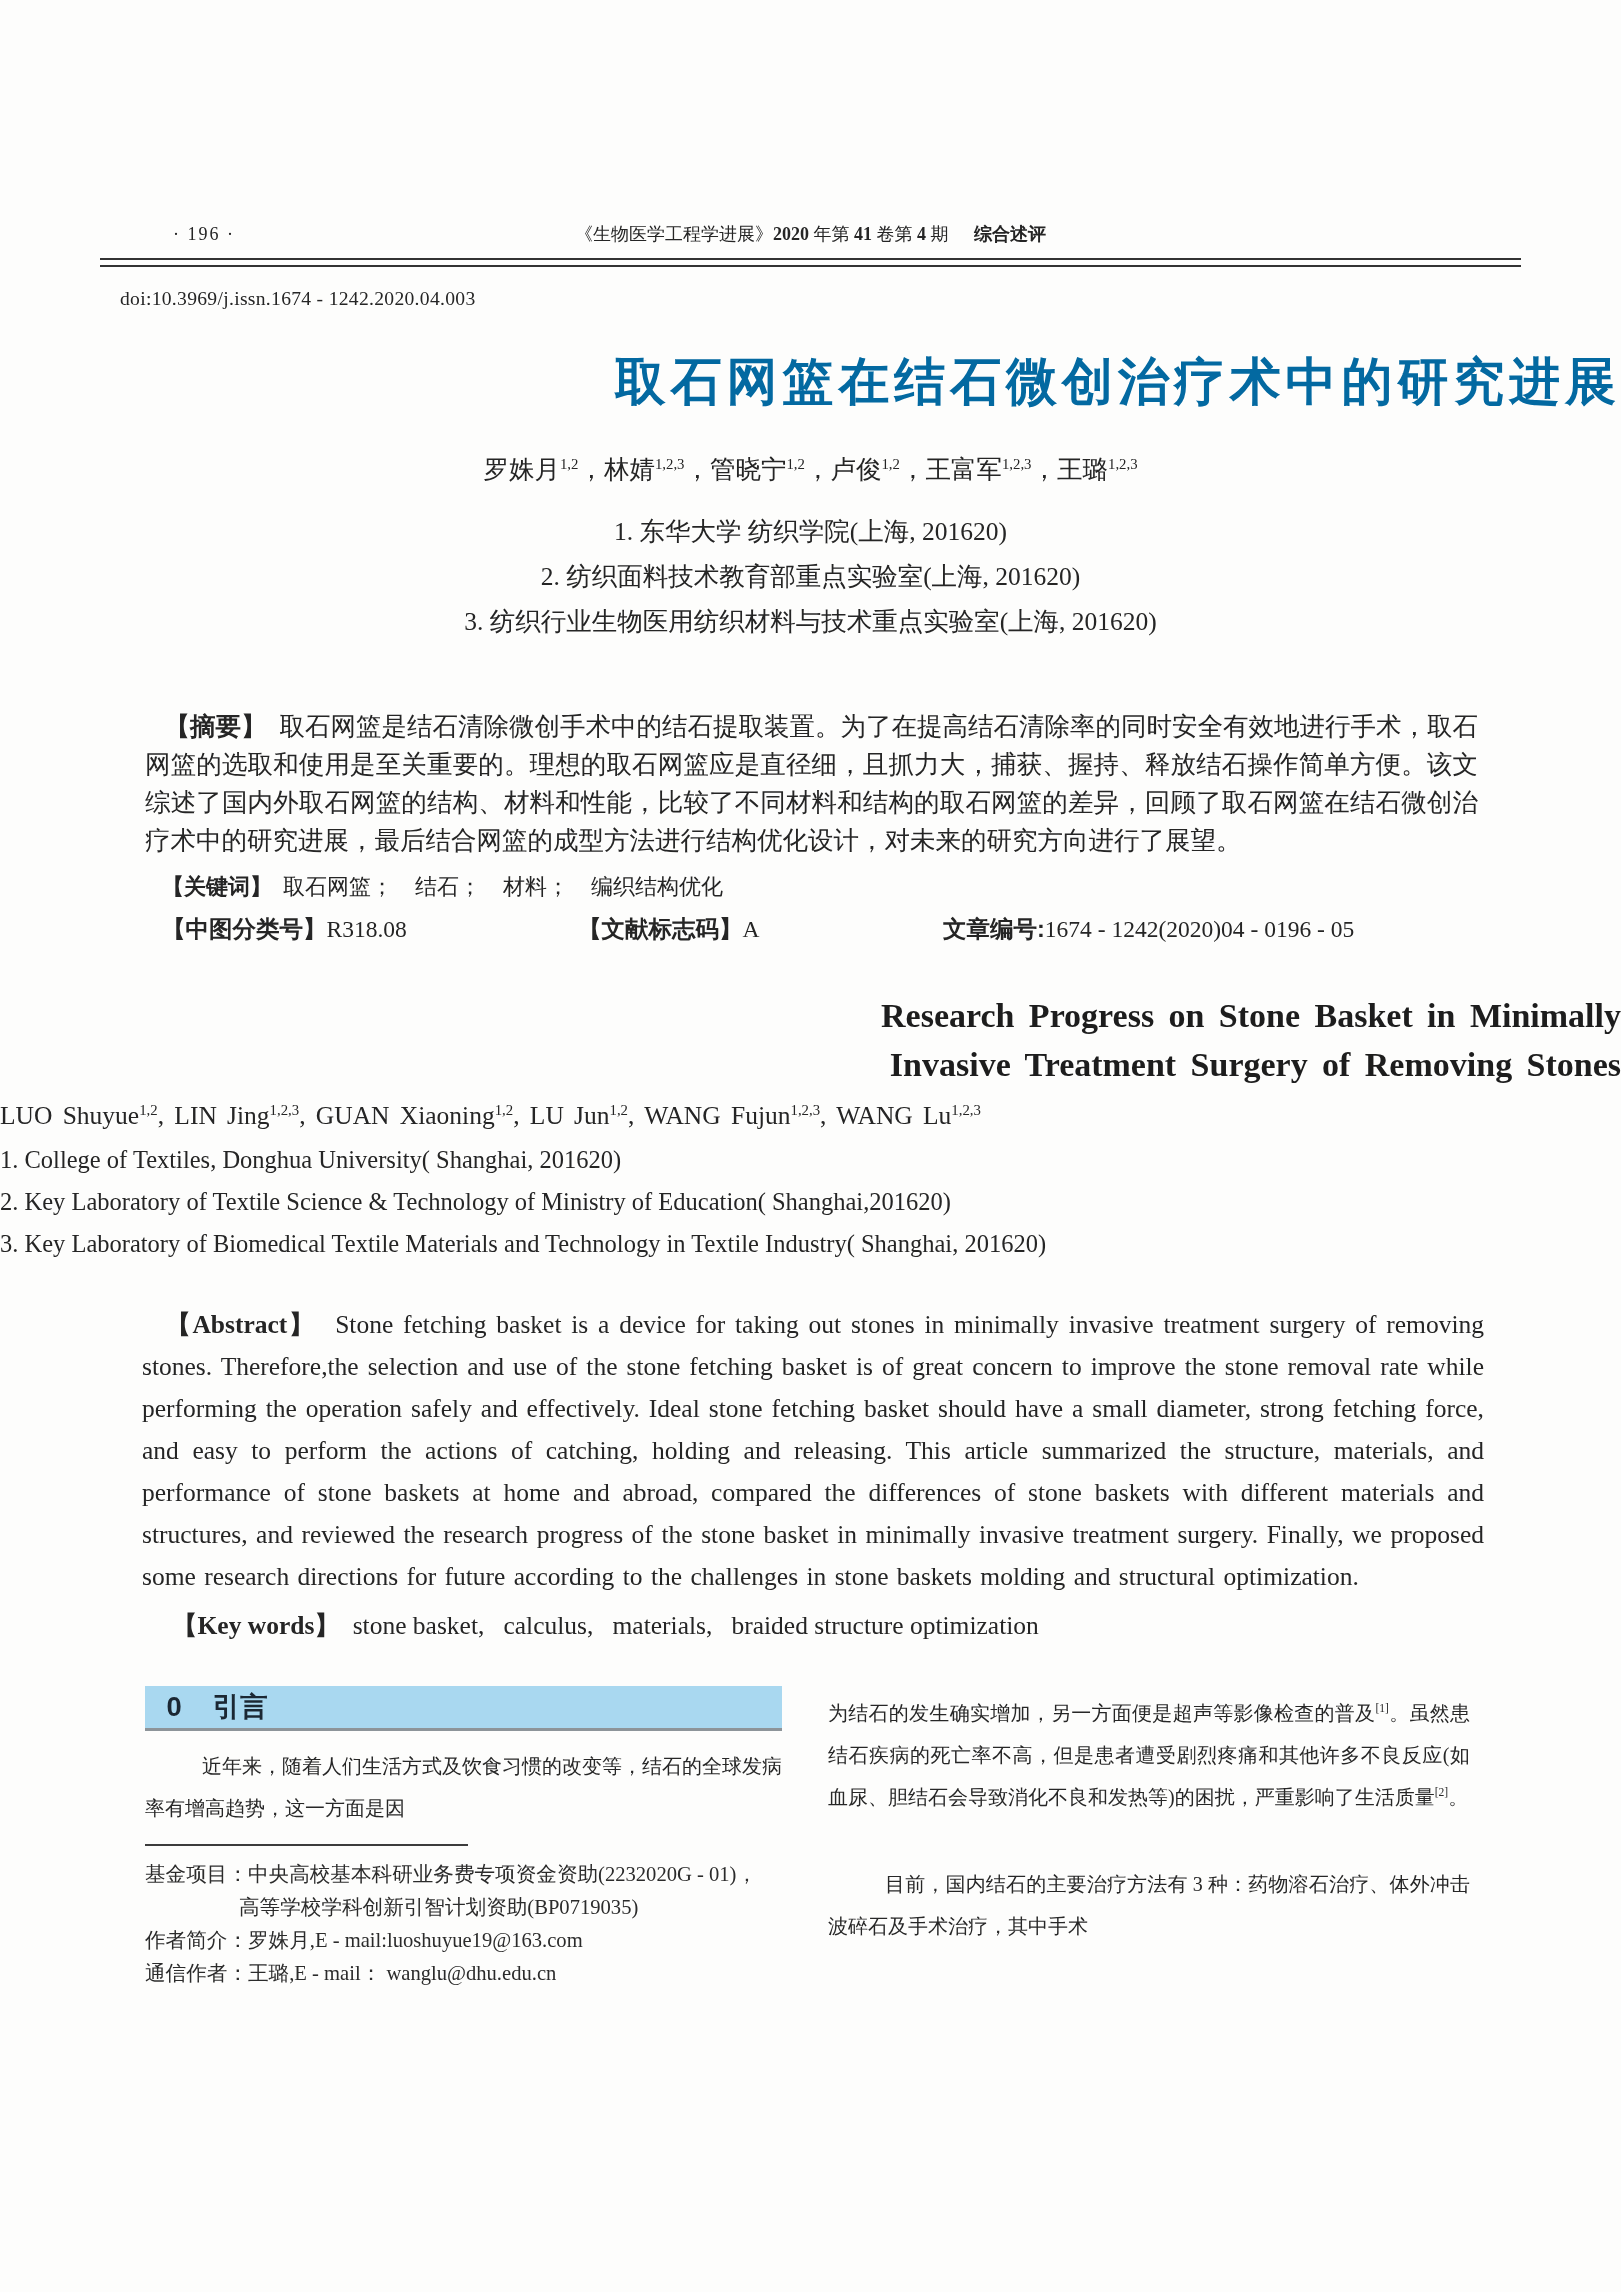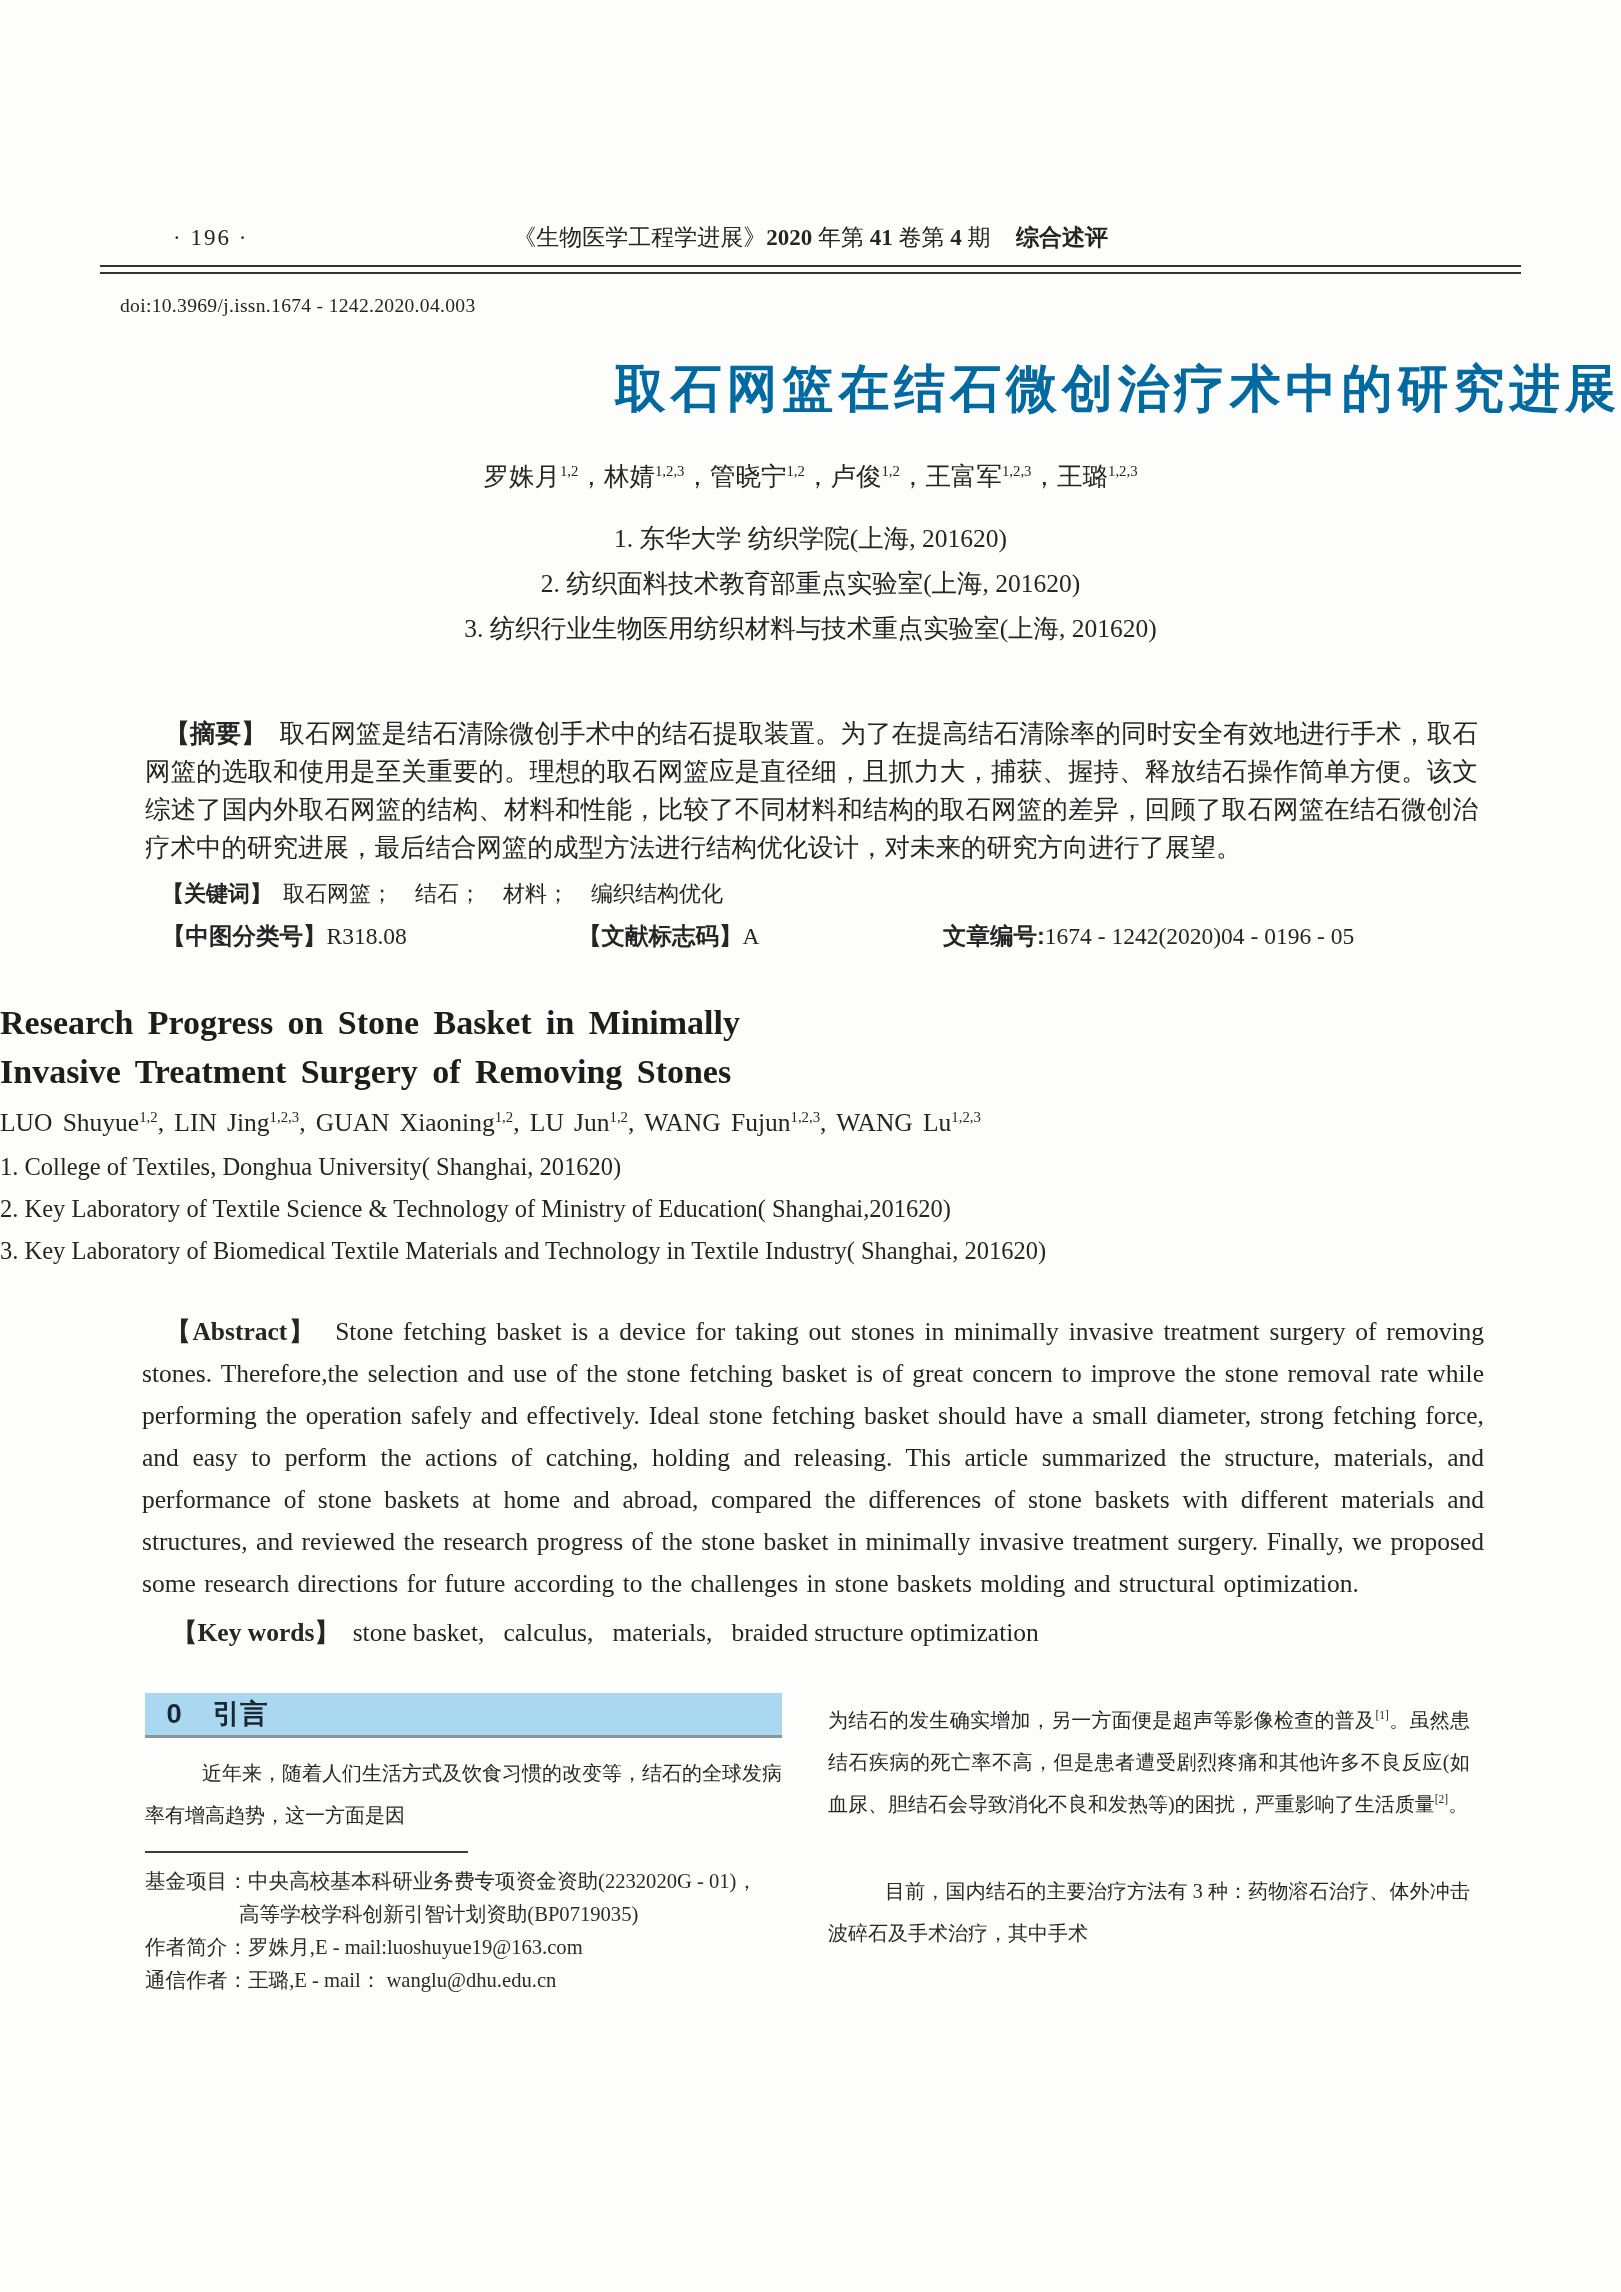--- a/index.html
+++ b/index.html
@@ -12,21 +12,21 @@
     overflow:hidden;
   }
 
   
   .page-header {
     padding-top:222px;
     margin:0 100px;
     display:grid;
     grid-template-columns:235px 1fr 235px;
     align-items:baseline;
-    font-size:23px;
+    font-size:18px;
   }
   .page-number { padding-left:73px; letter-spacing:2px; }
   .journal-line { text-align:center; white-space:nowrap; }
   .journal-line .col-label { font-weight:bold; font-family:"Liberation Sans", sans-serif; margin-left:25.5px; }
   .head-rule {
     margin:11.8px 100px 0 100px;
     height:4.9px;
     border-top:2.9px solid #333;
     border-bottom:2px solid #333;
   }
@@ -56,21 +56,21 @@
   .kw-zh { margin:11.8px 143px 0 162px; font-size:22px; white-space:pre-wrap; }
   .clc-row { position:relative; height:39px; margin-top:11.8px; font-size:23.5px; }
   .clc-row .clc  { position:absolute; left:162px; }
   .clc-row .code { position:absolute; left:578px; }
   .clc-row .anum { position:absolute; left:943px; }
   .clc-row .anum .lab2 { font-weight:bold; font-family:"Liberation Sans", sans-serif; }
 
   
   .title-en {
     margin-top:39px;
-    text-align:left;
+    text-align:right;
     font-size:34px; font-weight:bold;
     line-height:49px;
     word-spacing:5.9px;
     color:#1d1d1d;
   }
   .authors-en { margin-top:11.8px; text-align:left; font-size:25.5px; word-spacing:3.9px; }
   .affils-en  { margin-top:7.8px; text-align:left; font-size:24.5px; line-height:42px; }
 
   .abstract-en {
     margin:39px 137px 0 142px;

